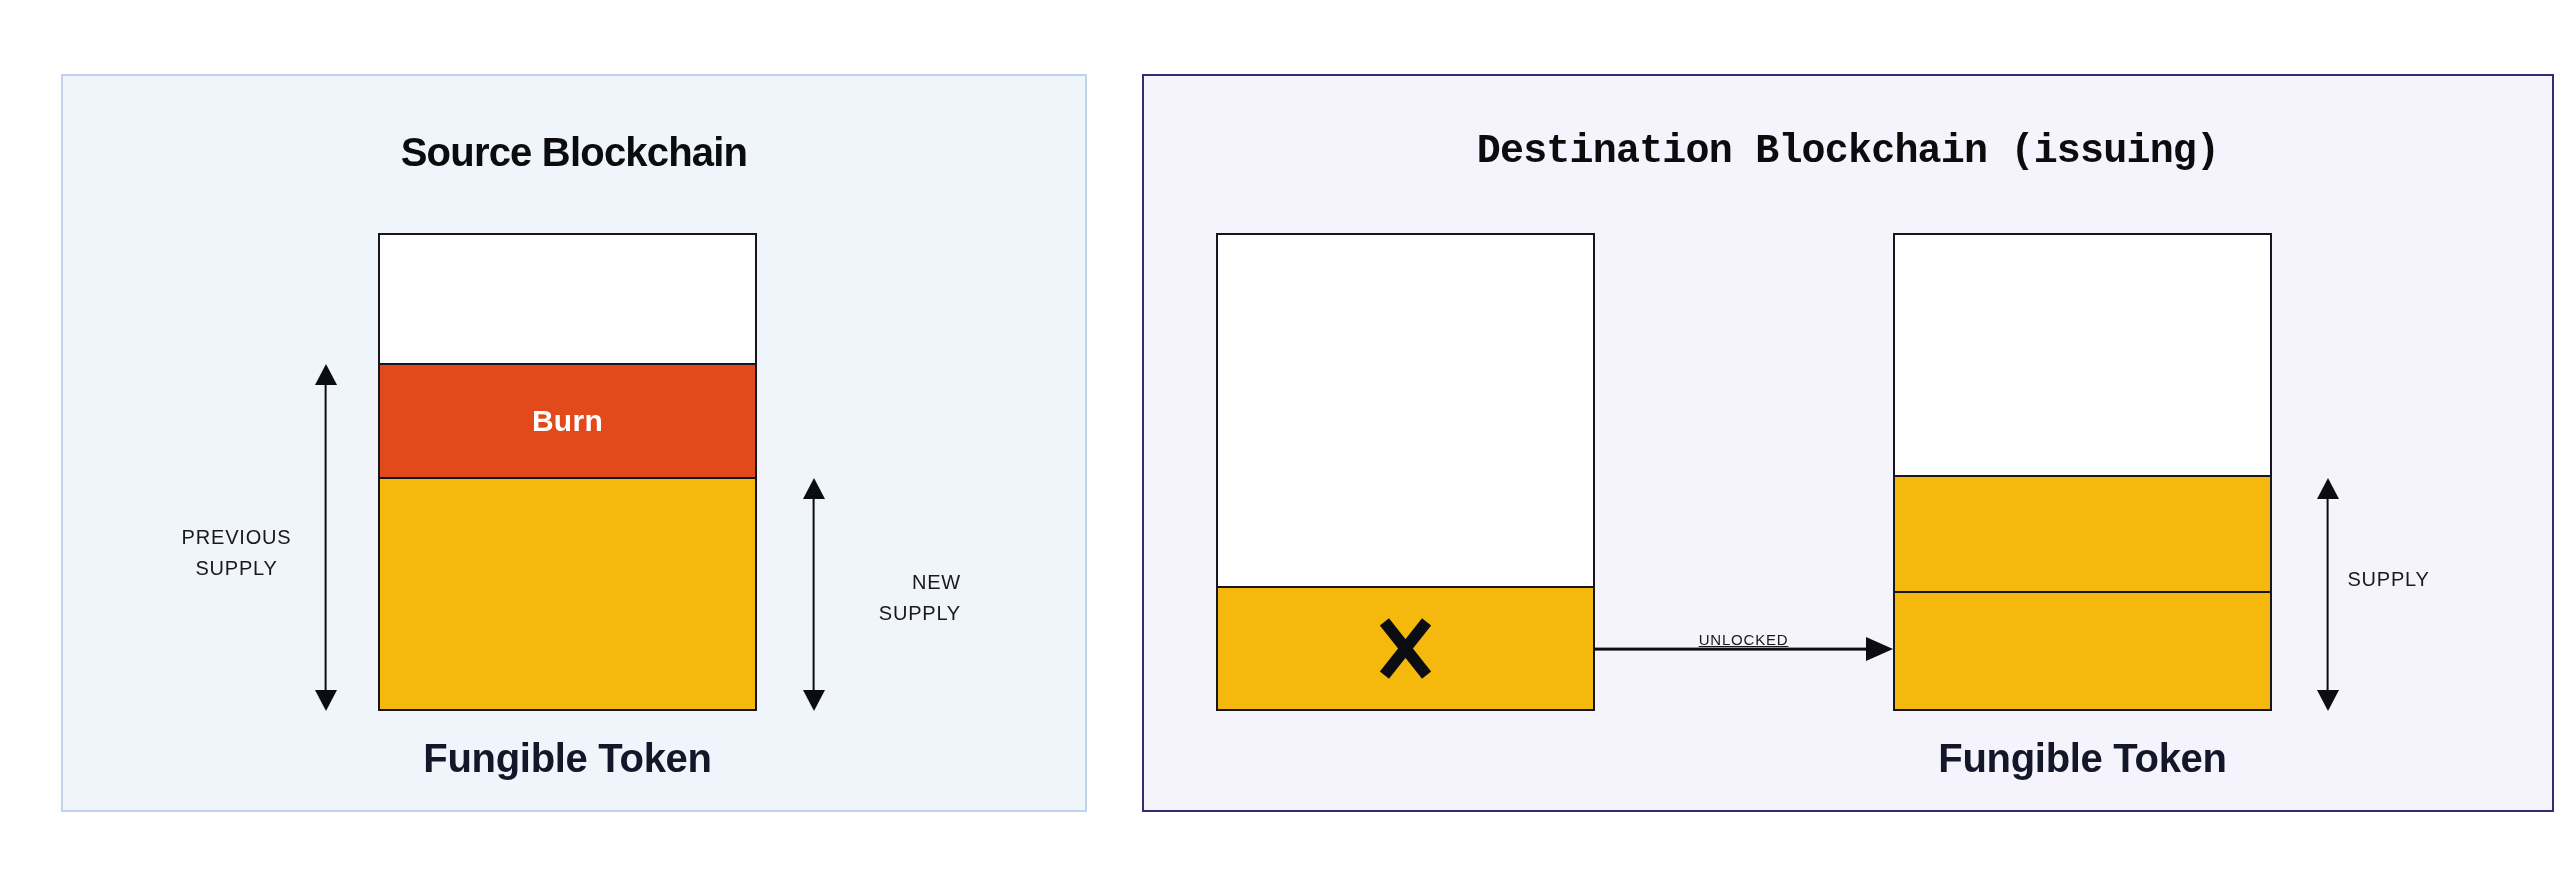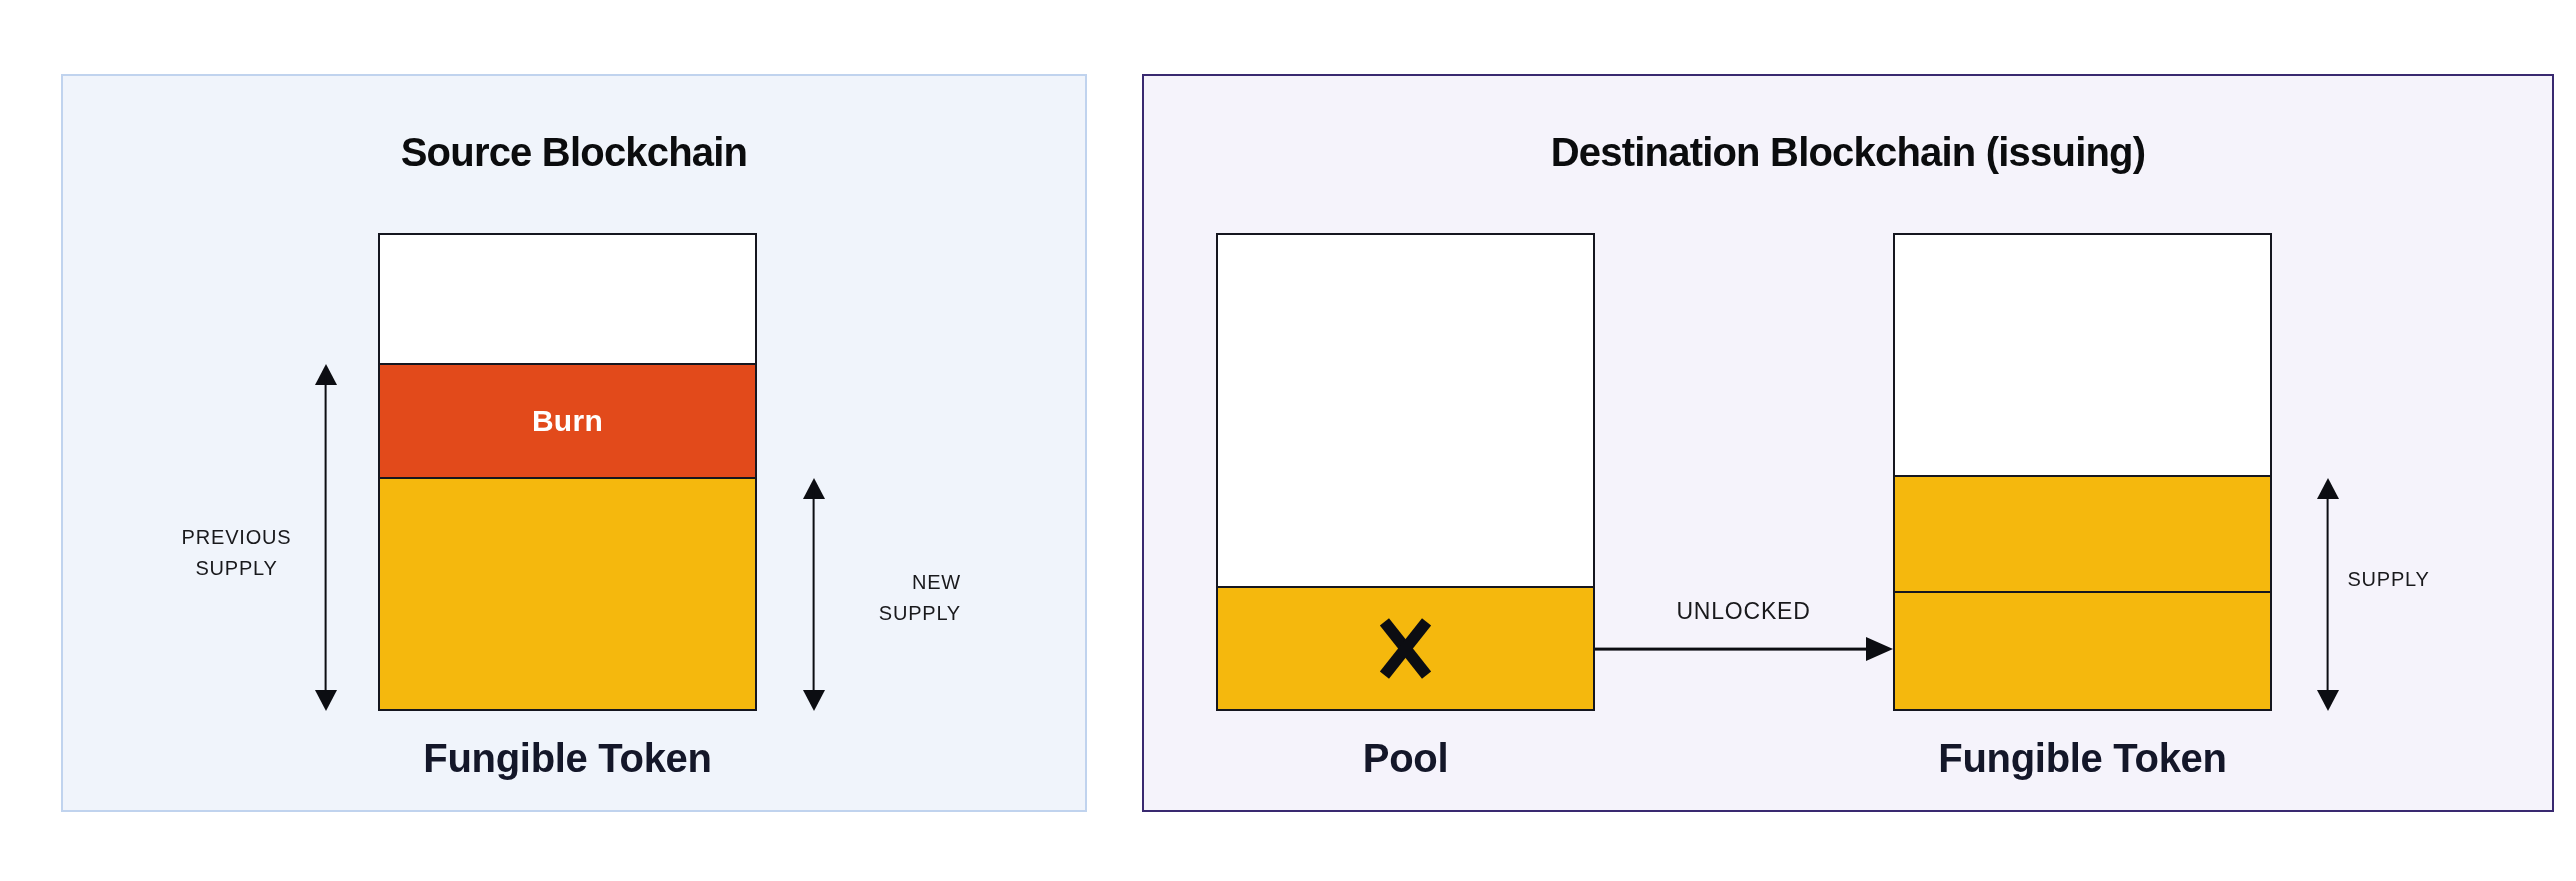--- a/index.html
+++ b/index.html
@@ -23,21 +23,21 @@
   body{font-family:"Liberation Sans", sans-serif;}
   .canvas{position:relative;width:2576px;height:881px;background:var(--canvas-bg);overflow:hidden;margin-top:6px;}
 
   .panel{position:absolute;top:68px;height:738px;}
   .panel.source{left:61px;width:1026px;background:var(--source-panel-bg);border:2.2px solid var(--source-panel-border);}
   .panel.destination{left:1142px;width:1412px;background:var(--destination-panel-bg);border:2.8px solid var(--destination-panel-border);}
 
   .panel-title{position:absolute;top:122px;font-size:40px;font-weight:700;letter-spacing:-0.8px;
     color:var(--title-text);text-align:center;line-height:48px;}
   .panel-title.source-title{left:61px;width:1026px;}
-  .panel-title.destination-title{left:1142px;width:1412px;}
+  .panel-title.destination-title{left:1142px;width:1412px;font-family:Liberation Mono, monospace;}
 
   .bar{position:absolute;top:227px;width:379px;height:478px;border:2.8px solid var(--bar-border);
     background:var(--bar-fill-white);display:flex;flex-direction:column;}
   .bar.left-bar{left:378px;}
   .bar.pool-bar{left:1216px;}
   .bar.right-bar{left:1893px;}
   .seg{width:100%;}
   .seg.white{background:var(--bar-fill-white);}
   .seg.burn{background:var(--burn-fill);border-top:2.8px solid var(--bar-border);
     display:flex;align-items:center;justify-content:center;}
@@ -68,21 +68,21 @@
   
   .harrow{position:absolute;left:1595px;top:631px;width:298px;height:24.5px;}
   .harrow .hline{position:absolute;left:0;right:22px;top:50%;transform:translateY(-50%);height:2.8px;background:var(--arrow-color);}
   .harrow .head-right{position:absolute;right:0;top:50%;transform:translateY(-50%);width:0;height:0;
     border-top:12.2px solid transparent;border-bottom:12.2px solid transparent;border-left:27px solid var(--arrow-color);}
 
   .x-mark{color:var(--arrow-color);display:block;}
 
   .ann-prev{left:153px;top:516px;width:167px;}
   .ann-new{left:794px;top:561px;width:167px;text-align:right;}
-  .ann-unlocked{left:1632px;top:592px;width:223px;line-height:27px;font-size:23px;}
+  .ann-unlocked{left:1632px;top:620px;width:223px;line-height:27px;font-size:15px;text-decoration:underline;}
   .ann-supply{left:2305px;top:561px;width:167px;line-height:24.5px;}
 </style>
 </head>
 <body>
 
 <div class="canvas">
 
   <div class="panel source"></div>
   <div class="panel-title source-title">Source Blockchain</div>
 
@@ -121,21 +121,20 @@
 
   <div class="bar pool-bar">
     <div class="seg white" style="height:351px;"></div>
     <div class="seg token" style="flex:1;">
       <svg class="x-mark" width="61" height="61" viewBox="0 0 110 110">
         <line x1="17" y1="7" x2="93" y2="103" stroke="currentColor" stroke-width="21"></line>
         <line x1="93" y1="7" x2="17" y2="103" stroke="currentColor" stroke-width="21"></line>
       </svg>
     </div>
   </div>
-  <div class="bar-caption pool-cap">Pool</div>
 
   <div class="annotation ann-unlocked">UNLOCKED</div>
   <div class="harrow">
     <span class="hline"></span>
     <span class="head-right"></span>
   </div>
 
   <div class="bar right-bar">
     <div class="seg white" style="height:240px;"></div>
     <div class="seg token" style="height:116px;"></div>

